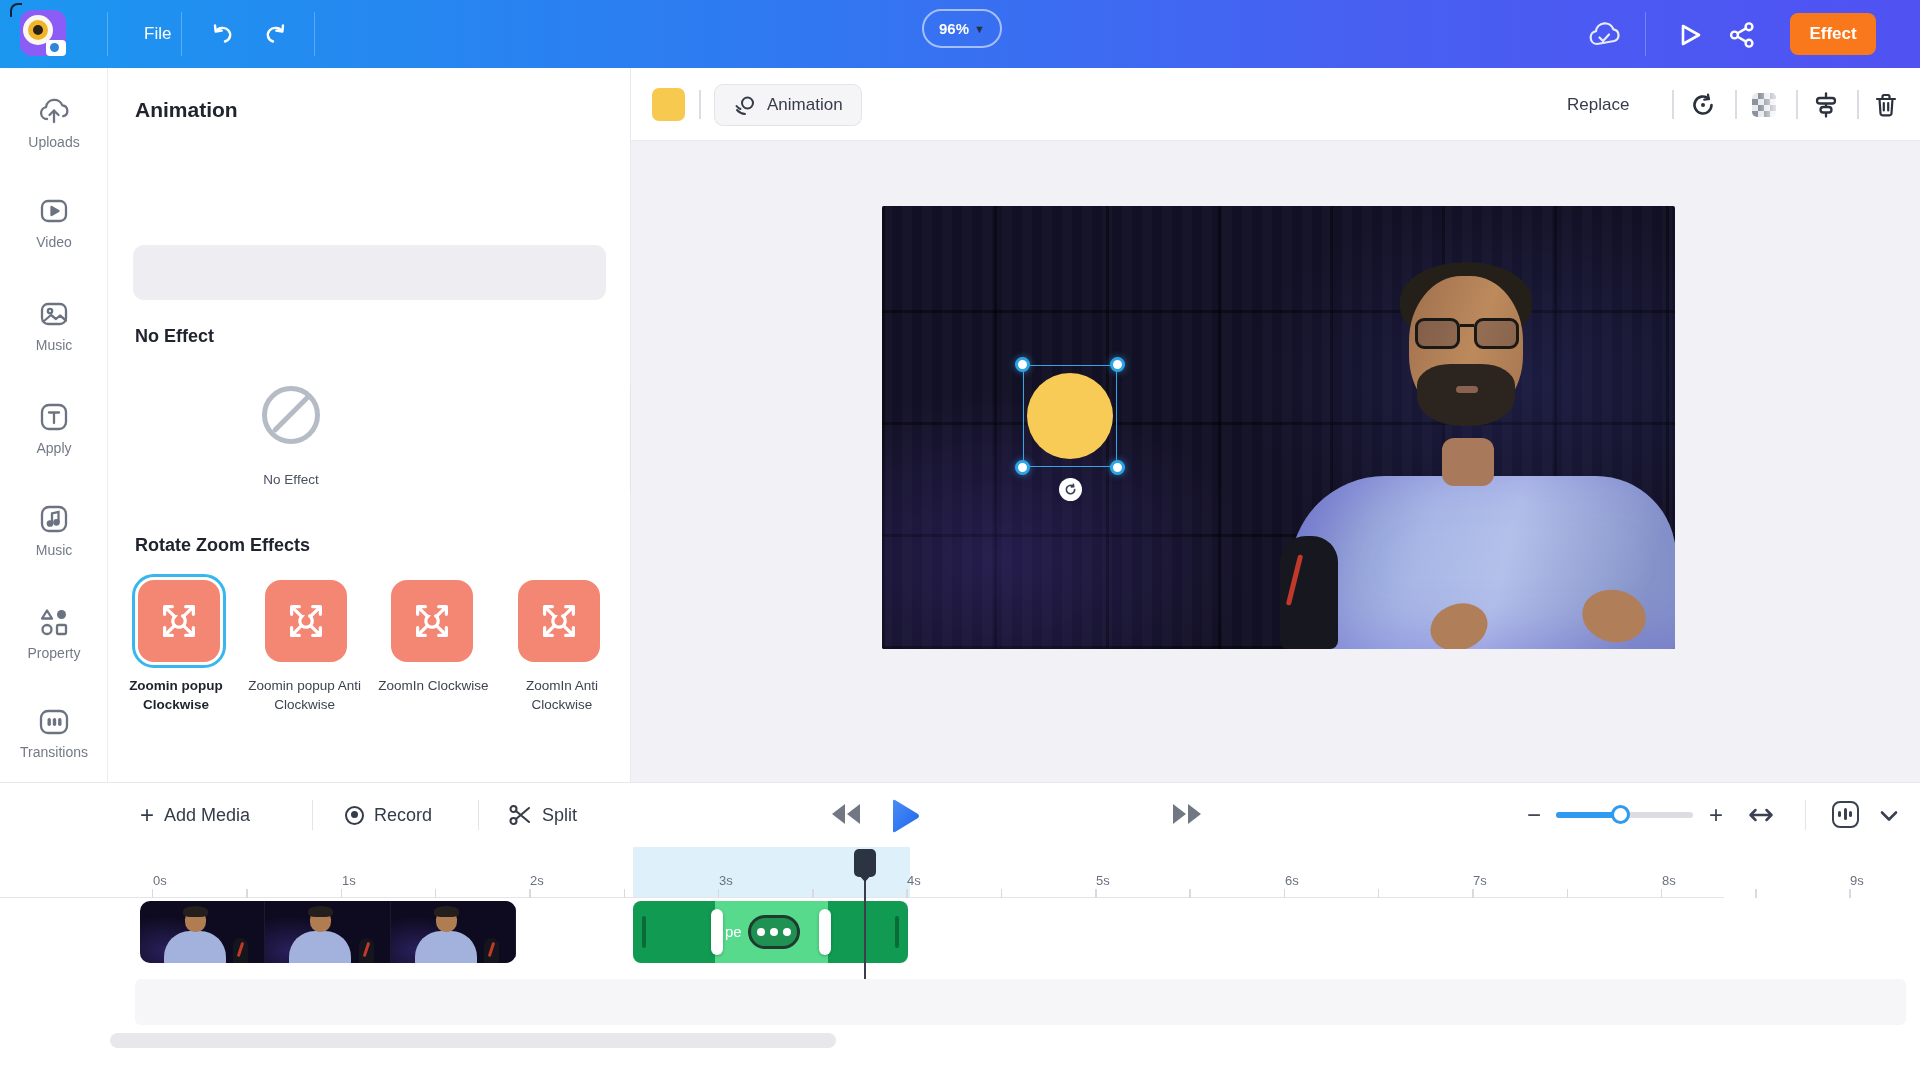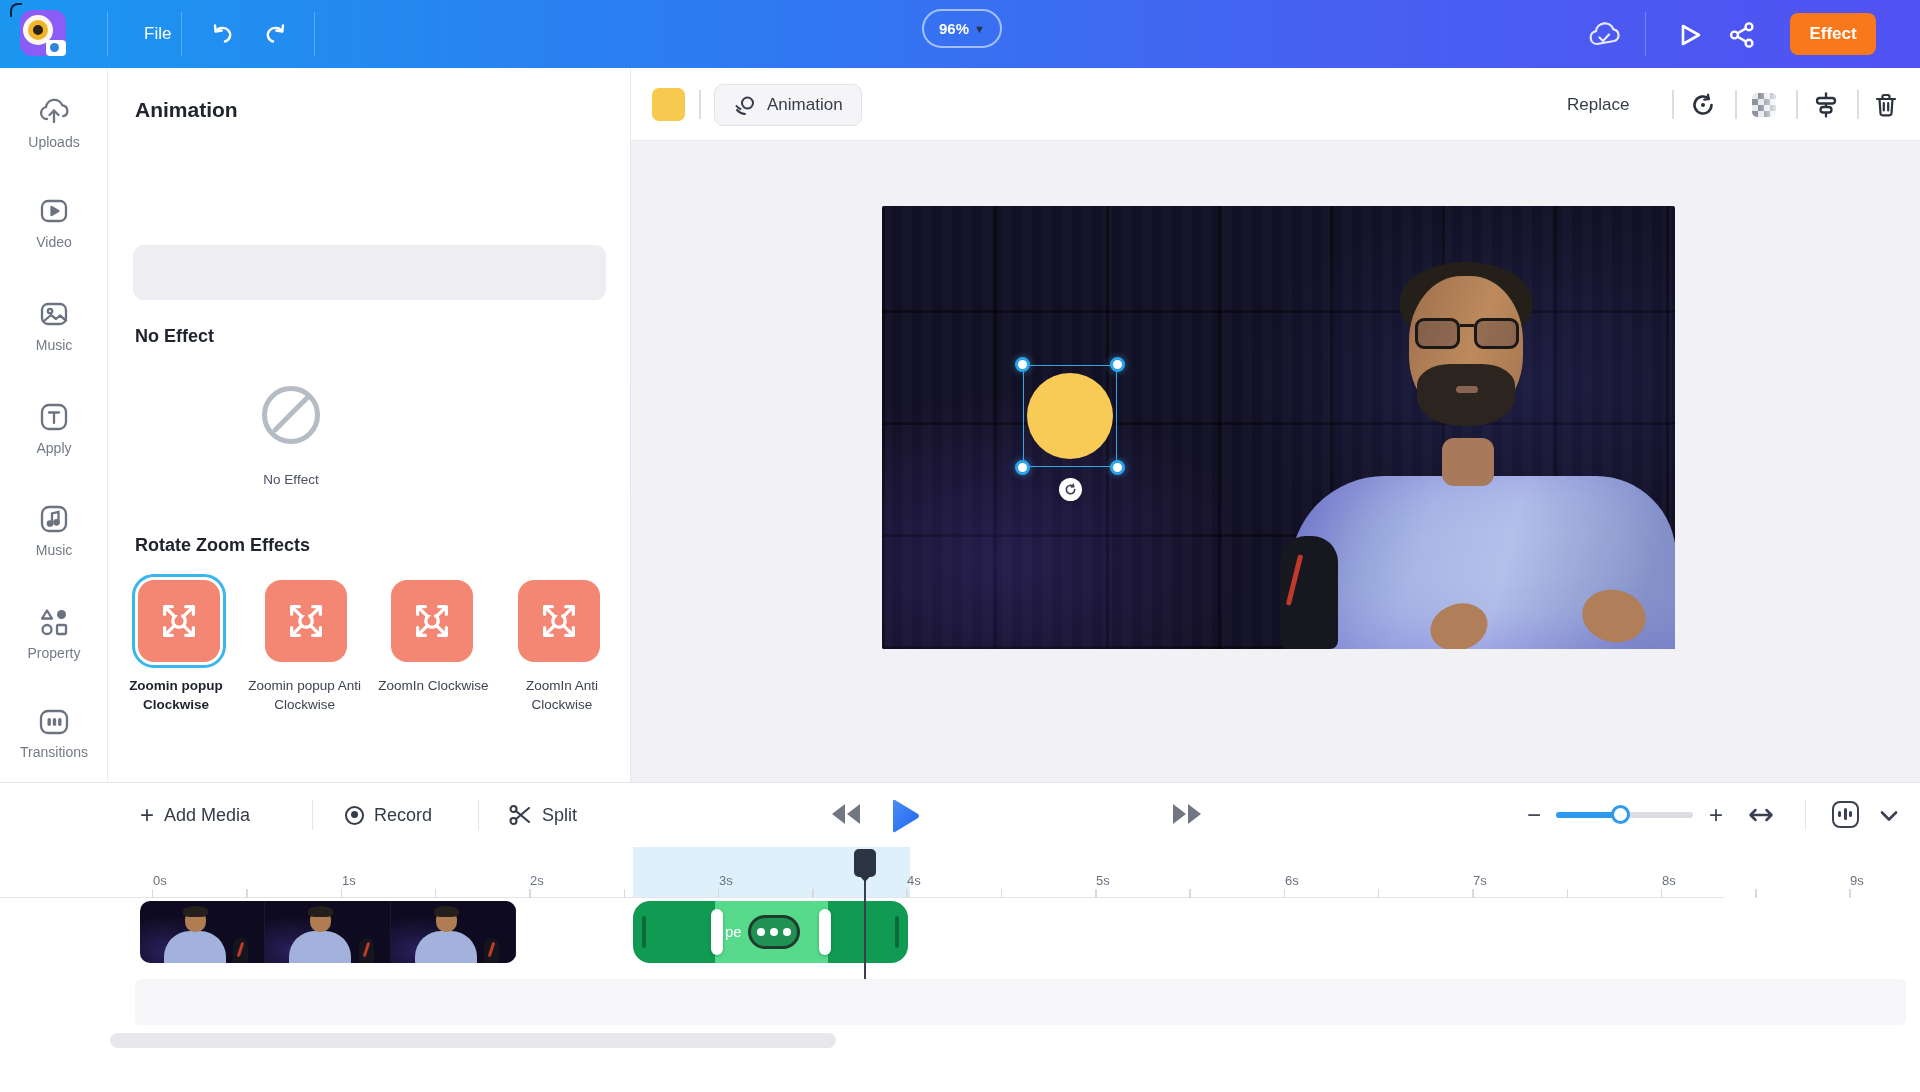--- a/index.html
+++ b/index.html
@@ -155,21 +155,21 @@
   .track1 { position:absolute; left:0; top:118px; width:1920px; height:62px; }
   .vclip { position:absolute; left:140px; top:0; width:376px; height:62px; border-radius:10px; overflow:hidden; display:flex; cursor:pointer; }
   .thumb { position:relative; flex:1; background:#0e0b20; overflow:hidden; border-right:1px solid #1c1830; }
   .thumb .tint { position:absolute; inset:0; background:radial-gradient(60% 80% at 20% 80%, rgba(90,70,200,0.35), transparent 70%); }
   .t-shirt { position:absolute; bottom:0; left:24px; width:62px; height:32px; background:#a3b2dd; border-radius:26px 26px 0 0; }
   .t-head { position:absolute; top:8px; left:45px; width:21px; height:23px; background:#b07c52; border-radius:45%; }
   .t-hair { position:absolute; top:5px; left:43px; width:25px; height:11px; background:#241f1c; border-radius:50% 50% 30% 30%; }
   .t-mic { position:absolute; bottom:0; right:16px; width:15px; height:25px; background:#15151d; border-radius:8px 8px 0 0; }
   .t-mic::after { content:""; position:absolute; left:6px; top:4px; width:3px; height:15px; background:#c0392b; border-radius:2px; transform:rotate(18deg); }
 
-  .gclip { position:absolute; left:633px; top:0; width:275px; height:62px; background:#119a52; border-radius:17px; cursor:pointer; }
+  .gclip { position:absolute; left:633px; top:0; width:275px; height:62px; background:#119a52; border-radius:8px; cursor:pointer; }
   .gtick { position:absolute; top:15px; width:4px; height:32px; background:#0b6b38; border-radius:2px; }
   .gtick.l { left:9px; } .gtick.r { right:9px; }
   .ginner { position:absolute; left:82px; top:0; width:113px; height:62px; background:#57da8c; }
   .ghandle { position:absolute; top:8px; width:12px; height:46px; background:#fff; border-radius:6px;
     box-shadow:0 1px 3px rgba(20,60,40,0.35); cursor:ew-resize; }
   .ghandle.l { left:78px; } .ghandle.r { left:186px; }
   .gtext { position:absolute; left:92px; top:22px; font-size:15px; color:#fff; }
   .gpill { position:absolute; left:115px; top:14px; width:52px; height:34px; background:#1f9152; border:3px solid #1f3b2d;
     border-radius:17px; display:flex; align-items:center; justify-content:center; gap:5px; cursor:pointer; }
   .gdot { width:8px; height:8px; background:#fff; border-radius:50%; }

